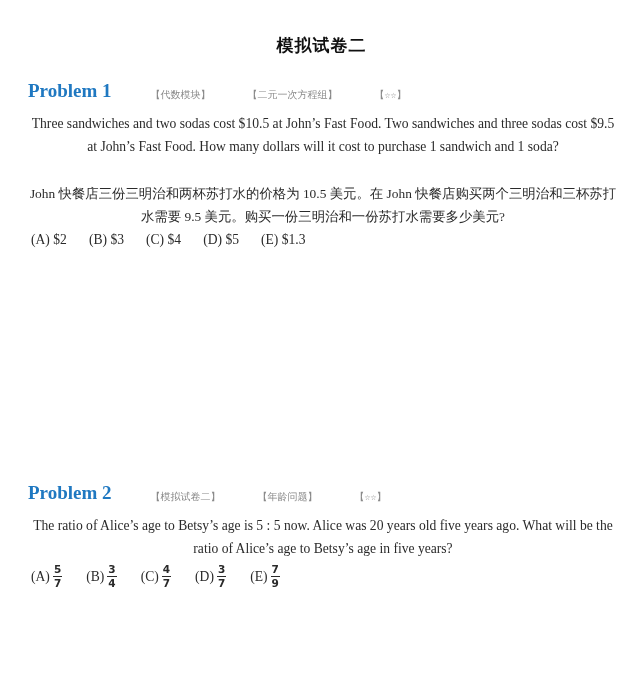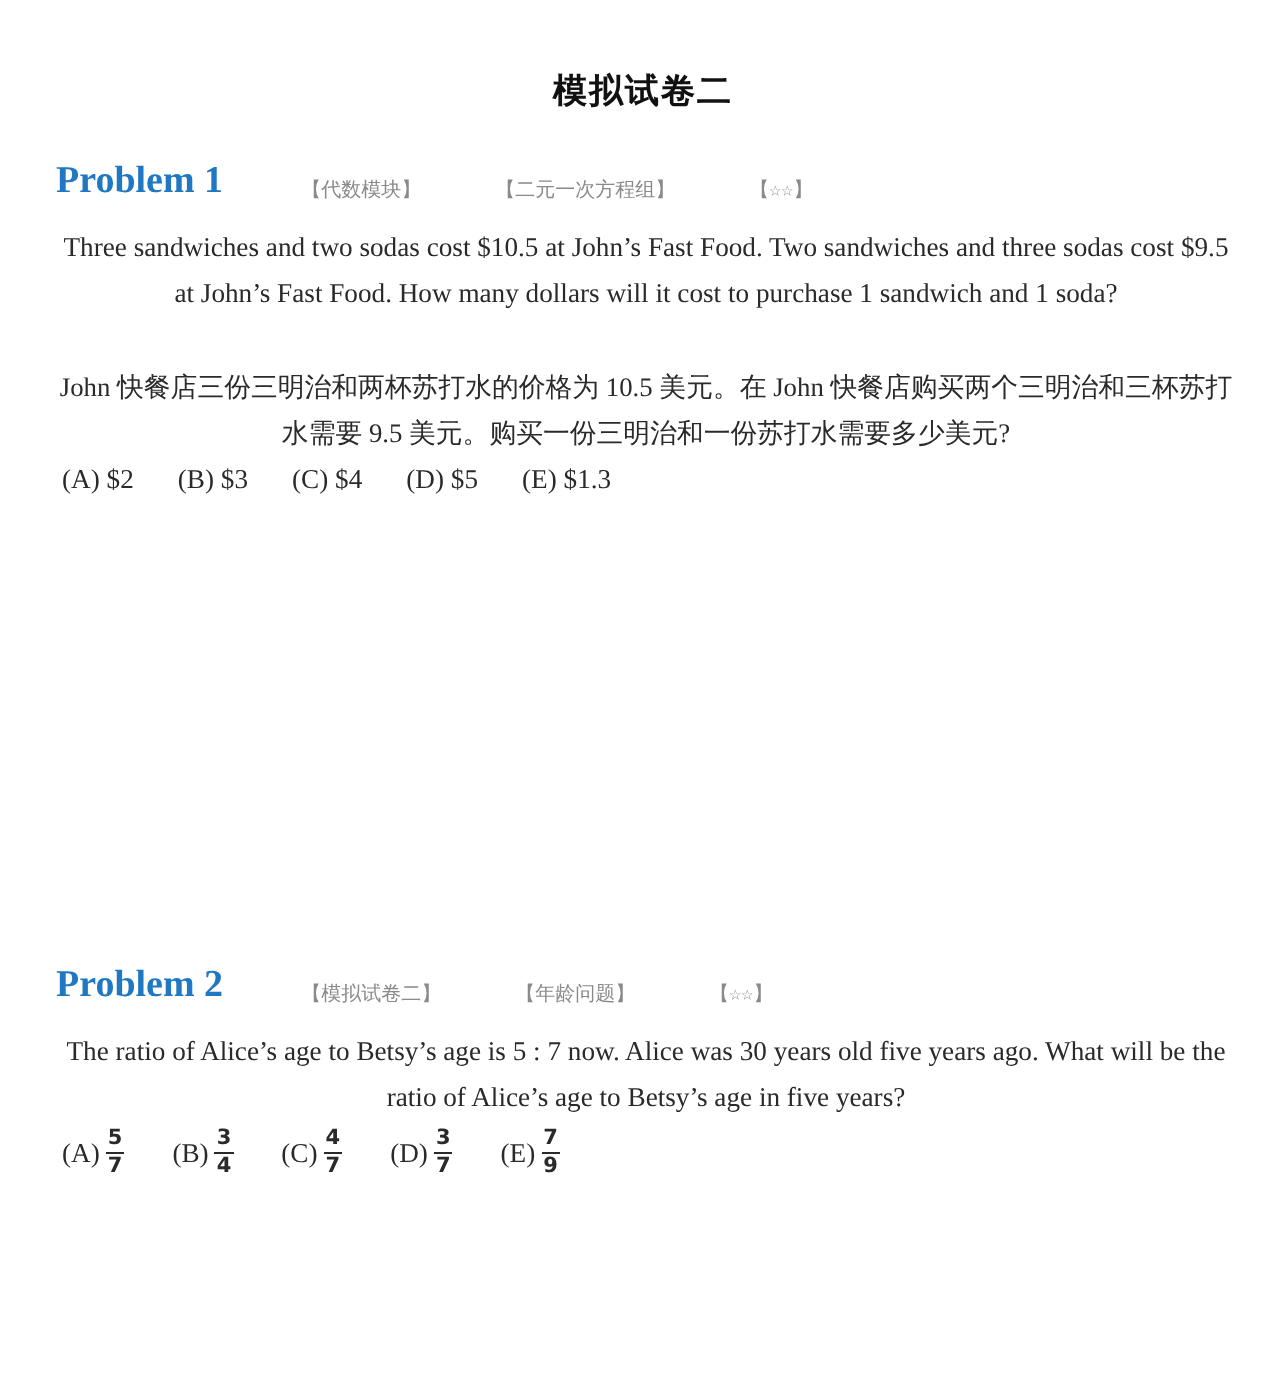--- a/index.html
+++ b/index.html
@@ -133,21 +133,21 @@
   </div>
 </div>
 
 <div class="problem problem-2">
   <div class="heading">
     <span class="heading-label">Problem 2</span>
     <span class="tag">【模拟试卷二】</span>
     <span class="tag">【年龄问题】</span>
     <span class="tag">【☆☆】</span>
   </div>
-  <p class="para">The ratio of Alice’s age to Betsy’s age is 5 : 7 now. Alice was 30 years old five years ago. What will be the ratio of Alice’s age to Betsy’s age in five years?</p>
+  <p class="para">The ratio of Alice’s age to Betsy’s age is 5 : 5 now. Alice was 20 years old five years ago. What will be the ratio of Alice’s age to Betsy’s age in five years?</p>
   <div class="choices choices-p2">
     <div class="choice">
       <span>(A)</span>
       <span class="frac">
         <span class="num">5</span>
         <span class="den">7</span>
       </span>
     </div>
     <div class="choice">
       <span>(B)</span>

